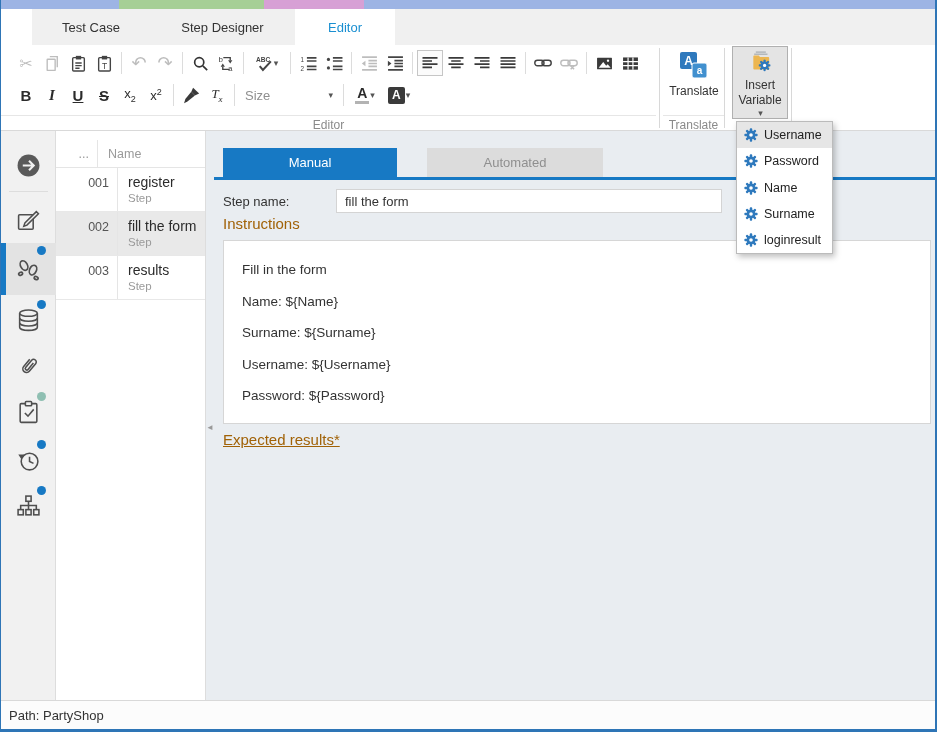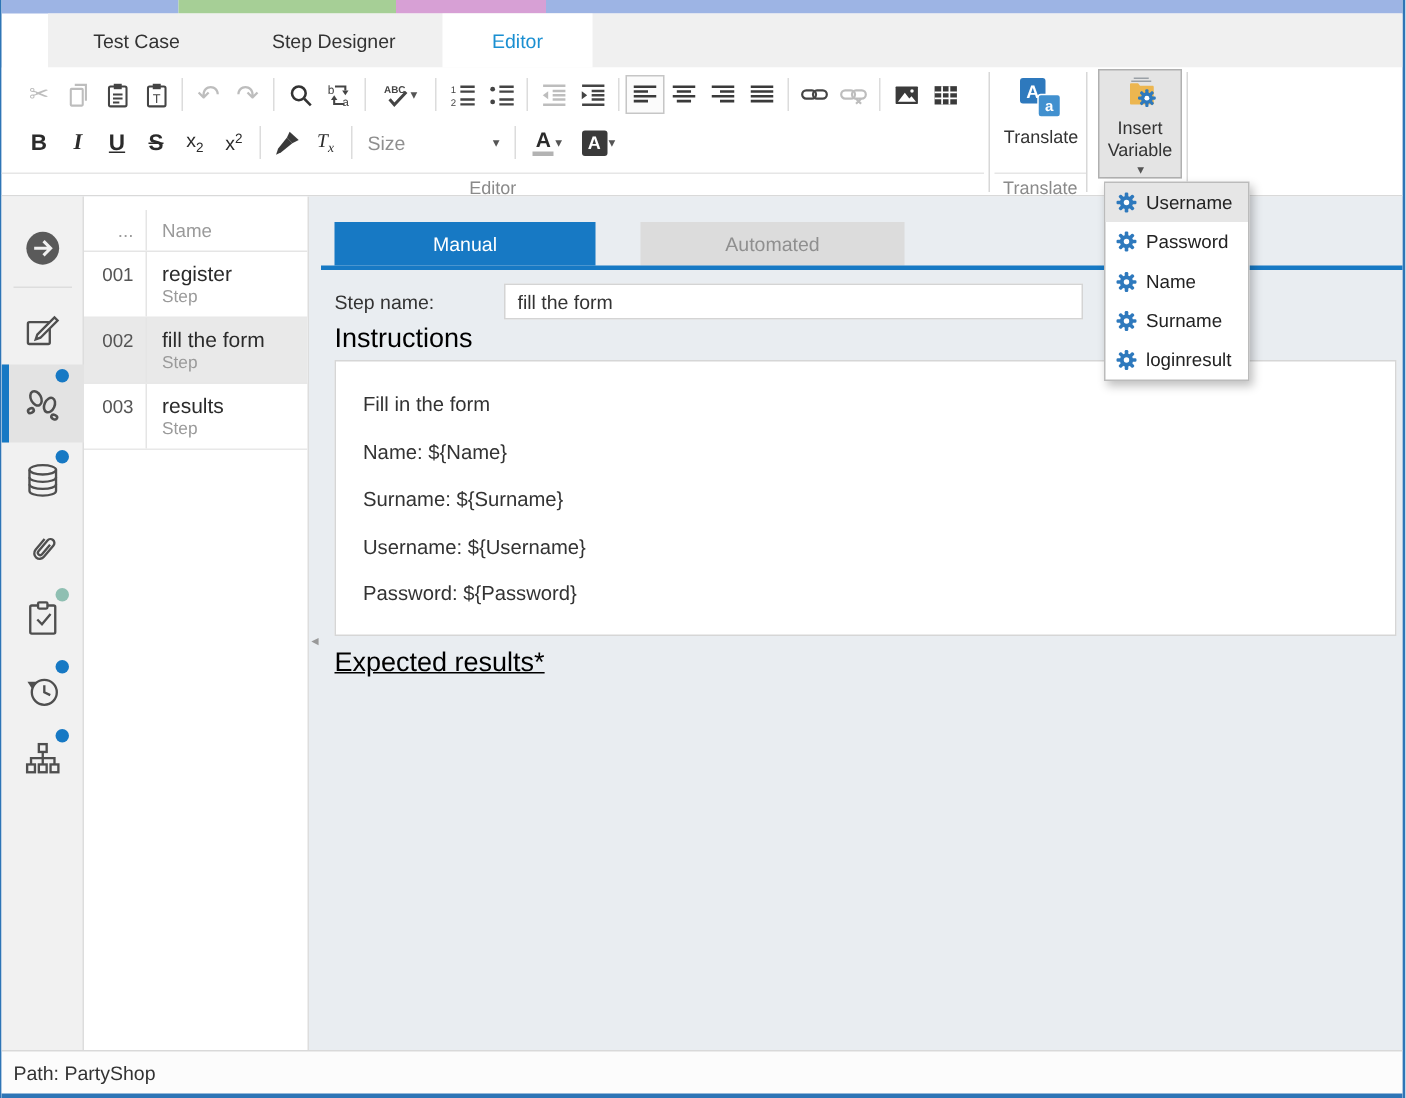--- a/index.html
+++ b/index.html
@@ -57,38 +57,38 @@
   .sitem { position:absolute; left:0; width:55px; display:flex; align-items:center; justify-content:center; }
   .sitem.active { background:#e3e3e3; }
   .sitem.active .bluebar { position:absolute; left:0; top:0; width:5px; height:100%; background:#1779c4; }
   .dot { position:absolute; width:9px; height:9px; border-radius:50%; right:10px; top:3px; }
   .sdiv { position:absolute; left:8px; width:39px; border-top:1px solid #ddd; }
 
   .steps { position:absolute; left:55px; top:0; width:150px; height:100%; background:#fff; border-right:1px solid #ddd; }
   .thead { position:absolute; top:9px; left:0; width:100%; height:28px; border-bottom:1px solid #e5e5e5; display:flex; font-size:12.5px; color:#9a9a9a; }
   .tcol-n { width:42px; text-align:right; padding:7px 8px 0 0; border-right:1px solid #e5e5e5; }
   .tcol-name { padding:7px 0 0 10px; }
-  .trowi { position:absolute; left:0; width:100%; height:44px; border-bottom:1px solid #e8e8e8; display:flex; }
+  .trowi { position:absolute; left:0; width:100%; height:44px; border-bottom:1px solid #e8e8e8; display:flex;padding-left:20px; }
   .trowi.sel { background:#e9e9e9; }
   .trowi .num { width:42px; text-align:right; padding:8px 8px 0 0; font-size:12.5px; color:#555; border-right:1px solid #e5e5e5; }
   .trowi .nm { padding:6px 0 0 10px; }
   .trowi .nm .t1 { font-size:14px; color:#2b2b2b; }
   .trowi .nm .t2 { font-size:11.5px; color:#9a9a9a; margin-top:2px; }
 
   .splitter { position:absolute; left:205px; top:0; width:8px; height:100%; }
   .splitter .arr { position:absolute; top:292px; left:0; font-size:8px; color:#999; }
 
   .panel { position:absolute; left:213px; top:0; width:722px; height:100%; }
   .ptab { position:absolute; top:17px; height:29px; display:flex; align-items:center; justify-content:center; font-size:13px; }
   .ptab.manual { left:9px; width:174px; background:#1779c4; color:#fff; }
   .ptab.automated { left:185px; width:176px; background:#dcdcdc; color:#8f8f8f;margin-left:28px; }
   .blueline { position:absolute; top:46px; left:0; width:100%; height:3px; background:#1779c4; }
   .stepname-label { position:absolute; top:63px; left:9px; font-size:13px; color:#333; }
   .stepname-input { position:absolute; top:58px; left:122px; width:386px; height:24px; border:1px solid #d4d4d4; font-size:13px; padding-left:8px; color:#333; font-family:"Liberation Sans",sans-serif; background:#fff; }
-  .sect-h { position:absolute; left:9px; font-size:18px; color:#000000; }
+  .sect-h { position:absolute; left:9px; font-size:15px; color:#a16207; }
   .h-instr { top:84px; }
   .h-exp { top:300px;text-decoration:underline; }
   .box { position:absolute; left:9px; width:708px; background:#fff; border:1px solid #d6d6d6; padding:21px 18px; }
   .box-instr { top:109px; height:184px; }
   .box-exp { top:324px; height:173px; }
   .box p { font-size:13.5px; color:#333; margin:0 0 16.5px 0; }
 
   .statusbar { position:absolute; top:700px; left:0; width:100%; height:29px; background:#fcfcfc; border-top:1px solid #d9d9d9; display:flex; align-items:center; padding-left:8px; font-size:13px; color:#333; }
   .bottomline { position:absolute; top:729px; left:0; width:100%; height:3px; background:#2e75b6; }
 

